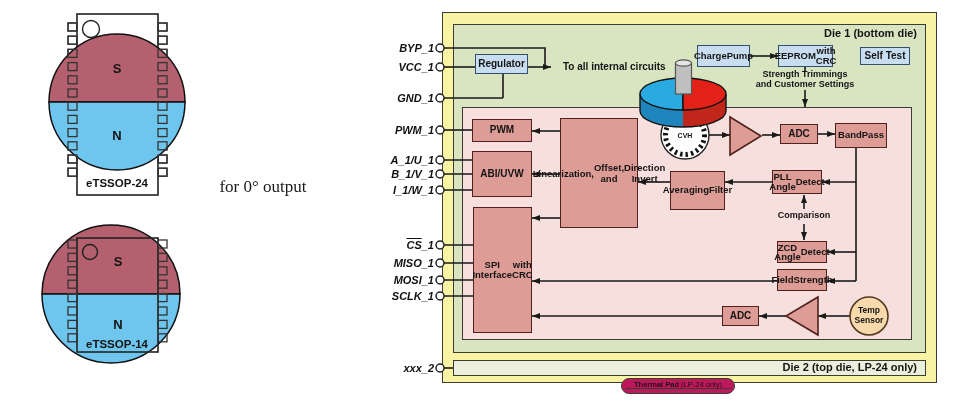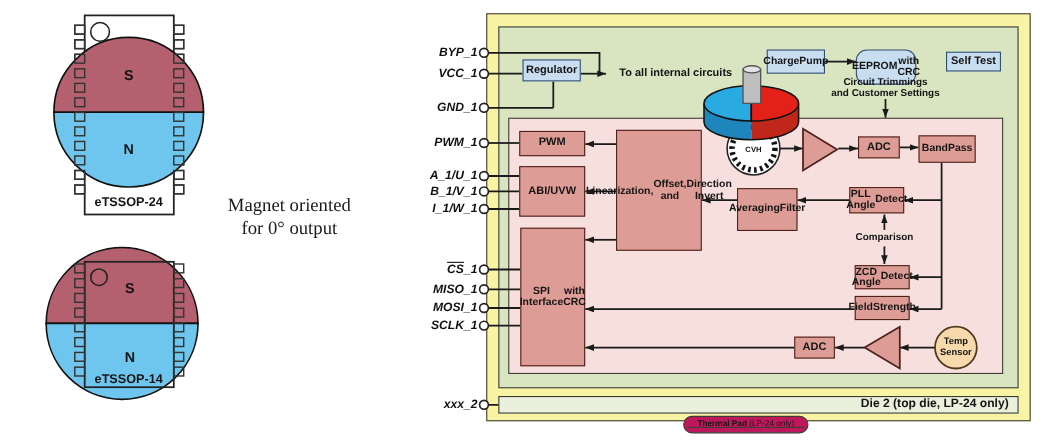--- a/index.html
+++ b/index.html
@@ -227,21 +227,21 @@
     <circle cx="869" cy="316" r="19" fill="#F8D9AB" stroke="#54391f" stroke-width="1.6"></circle>
   </svg>
 
   <div class="blk blue" style="left:475px;top:54px;width:53px;height:20px;font-size:10px;">
       <span>Regulator</span>
     </div>
   <div class="blk blue" style="left:697px;top:45px;width:53px;height:22px;">
       <span>Charge</span>
       <span>Pump</span>
     </div>
-  <div class="blk blue" style="left:778px;top:45px;width:55px;height:32px;border-radius:10px;">
+  <div class="blk blue" style="left:778px;top:45px;width:55px;height:22px;">
       <span>EEPROM</span>
       <span>with CRC</span>
     </div>
   <div class="blk blue" style="left:860px;top:47px;width:50px;height:18px;font-size:10px;">
       <span>Self Test</span>
     </div>
 
   <div class="blk mauve" style="left:472px;top:119px;width:60px;height:23px;font-size:10px;">
       <span>PWM</span>
     </div>
@@ -284,24 +284,25 @@
       <span>ADC</span>
     </div>
 
   <div class="ann" style="left:849px;top:305px;width:40px;text-align:center;font-size:8.5px;line-height:10px;">
       <div>Temp</div>
       <div>Sensor</div>
     </div>
 
   <div class="ann" style="left:563px;top:61px;font-size:10px;">To all internal circuits</div>
   <div class="ann" style="left:725px;top:69px;width:160px;text-align:center;font-size:9px;line-height:10px;">
-      <div>Circuit Trimmings</div>
+      <div>Strength Trimmings</div>
       <div>and Customer Settings</div>
     </div>
   <div class="ann" style="left:754px;top:210px;width:100px;text-align:center;font-size:9px;">Comparison</div>
+  <div class="dielbl" style="top:27px;">Die 1 (bottom die)</div>
   <div class="dielbl" style="top:361px;">Die 2 (top die, LP-24 only)</div>
 
   <div class="pill">
     <span class="pline"></span>
     <b>Thermal Pad</b><span> (LP-24 only)</span>
   </div>
 
   <div class="pinlbl" style="top:41px;">BYP_1</div>
   <div class="pinlbl" style="top:60px;">VCC_1</div>
   <div class="pinlbl" style="top:91px;">GND_1</div>
@@ -309,17 +310,16 @@
   <div class="pinlbl" style="top:153px;">A_1/U_1</div>
   <div class="pinlbl" style="top:167px;">B_1/V_1</div>
   <div class="pinlbl" style="top:183px;">I_1/W_1</div>
   <div class="pinlbl" style="top:238px;"><span class="ol">CS</span><span>_1</span></div>
   <div class="pinlbl" style="top:256px;">MISO_1</div>
   <div class="pinlbl" style="top:273px;">MOSI_1</div>
   <div class="pinlbl" style="top:289px;">SCLK_1</div>
   <div class="pinlbl" style="top:361px;">xxx_2</div>
 
   <div class="caption">
-    <div>Magnet oriented</div>
     <div>for 0° output</div>
   </div>
 
 </div>
 
 </body></html>

